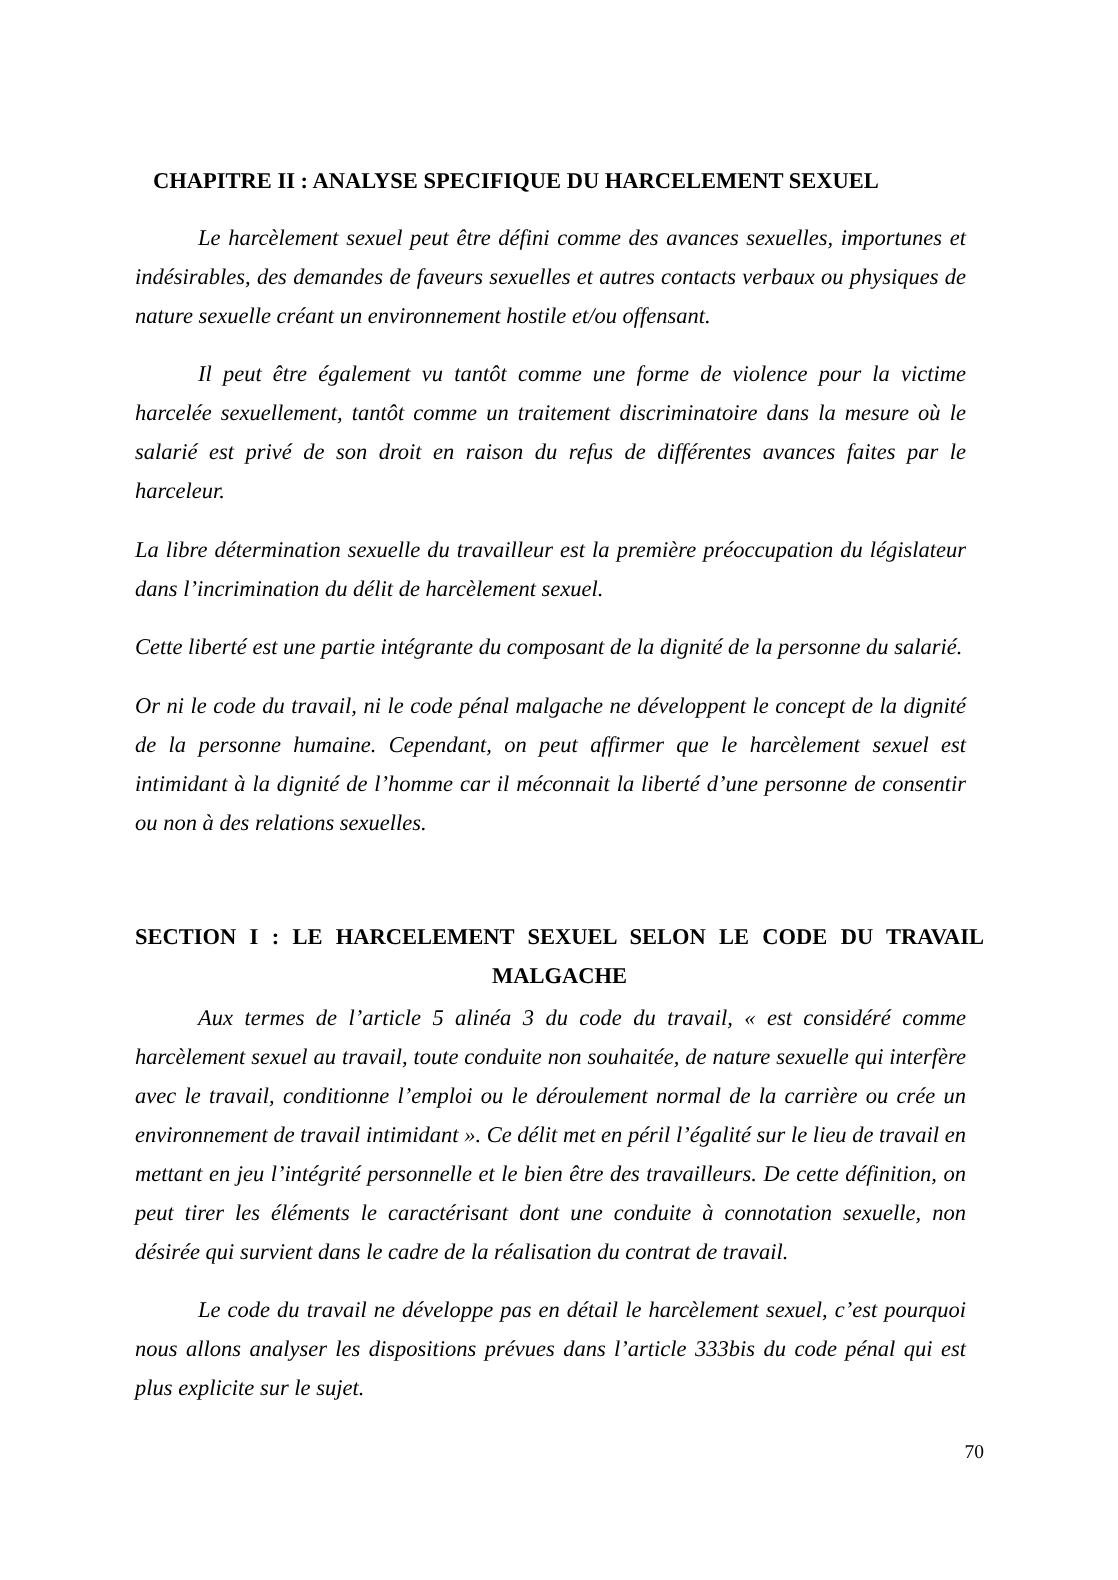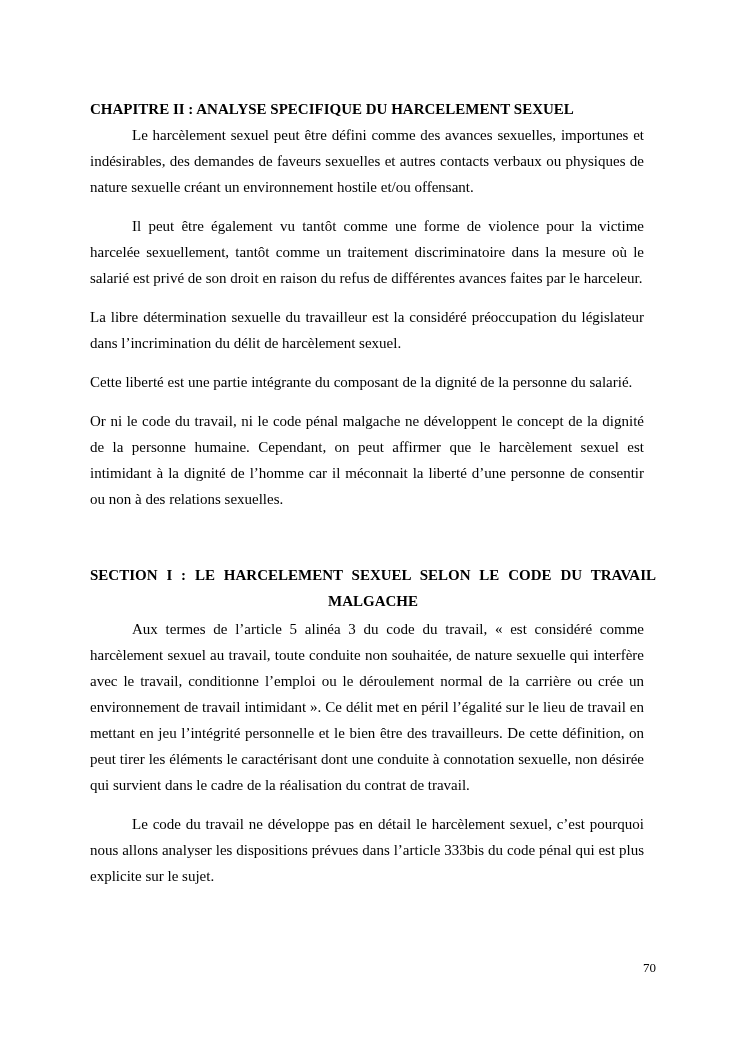--- a/index.html
+++ b/index.html
@@ -16,25 +16,26 @@
     box-sizing: border-box;
     padding: 96px 89px 0 90px;
     font-family: "Liberation Serif", "DejaVu Serif", serif;
     font-size: 15px;
     line-height: 26px;
     color: #000000;
   }
   .chapter-heading {
     font-weight: bold;
     text-align: left;
-    margin: 0;
+    margin: 12px;
   }
   .para {
     margin: 0 12px 13px 0;
     text-align: justify;
+    font-style: italic;
   }
   .para.indented {
     text-indent: 42px;
   }
   .section-heading {
     font-weight: bold;
     margin: 50px 0 2px 0;
   }
   .sh-line {
     text-align: center;
@@ -56,21 +57,21 @@
 <body>
 
 <div class="page">
 
   <div class="chapter-heading">CHAPITRE II : ANALYSE SPECIFIQUE DU HARCELEMENT SEXUEL</div>
 
   <p class="para indented">Le harcèlement sexuel peut être défini comme des avances sexuelles, importunes et indésirables, des demandes de faveurs sexuelles et autres contacts verbaux ou physiques de nature sexuelle créant un environnement hostile et/ou offensant.</p>
 
   <p class="para indented">Il peut être également vu tantôt comme une forme de violence pour la victime harcelée sexuellement, tantôt comme un traitement discriminatoire dans la mesure où le salarié est privé de son droit en raison du refus de différentes avances faites par le harceleur.</p>
 
-  <p class="para">La libre détermination sexuelle du travailleur est la considéré préoccupation du législateur dans l’incrimination du délit de harcèlement sexuel.</p>
+  <p class="para">La libre détermination sexuelle du travailleur est la première préoccupation du législateur dans l’incrimination du délit de harcèlement sexuel.</p>
 
   <p class="para">Cette liberté est une partie intégrante du composant de la dignité de la personne du salarié.</p>
 
   <p class="para">Or ni le code du travail, ni le code pénal malgache ne développent le concept de la dignité de la personne humaine. Cependant, on peut affirmer que le harcèlement sexuel est intimidant à la dignité de l’homme car il méconnait la liberté d’une personne de consentir ou non à des relations sexuelles.</p>
 
   <div class="section-heading">
     <div class="sh-line justify-last">SECTION I : LE HARCELEMENT SEXUEL SELON LE CODE DU TRAVAIL</div>
     <div class="sh-line">MALGACHE</div>
   </div>
 

